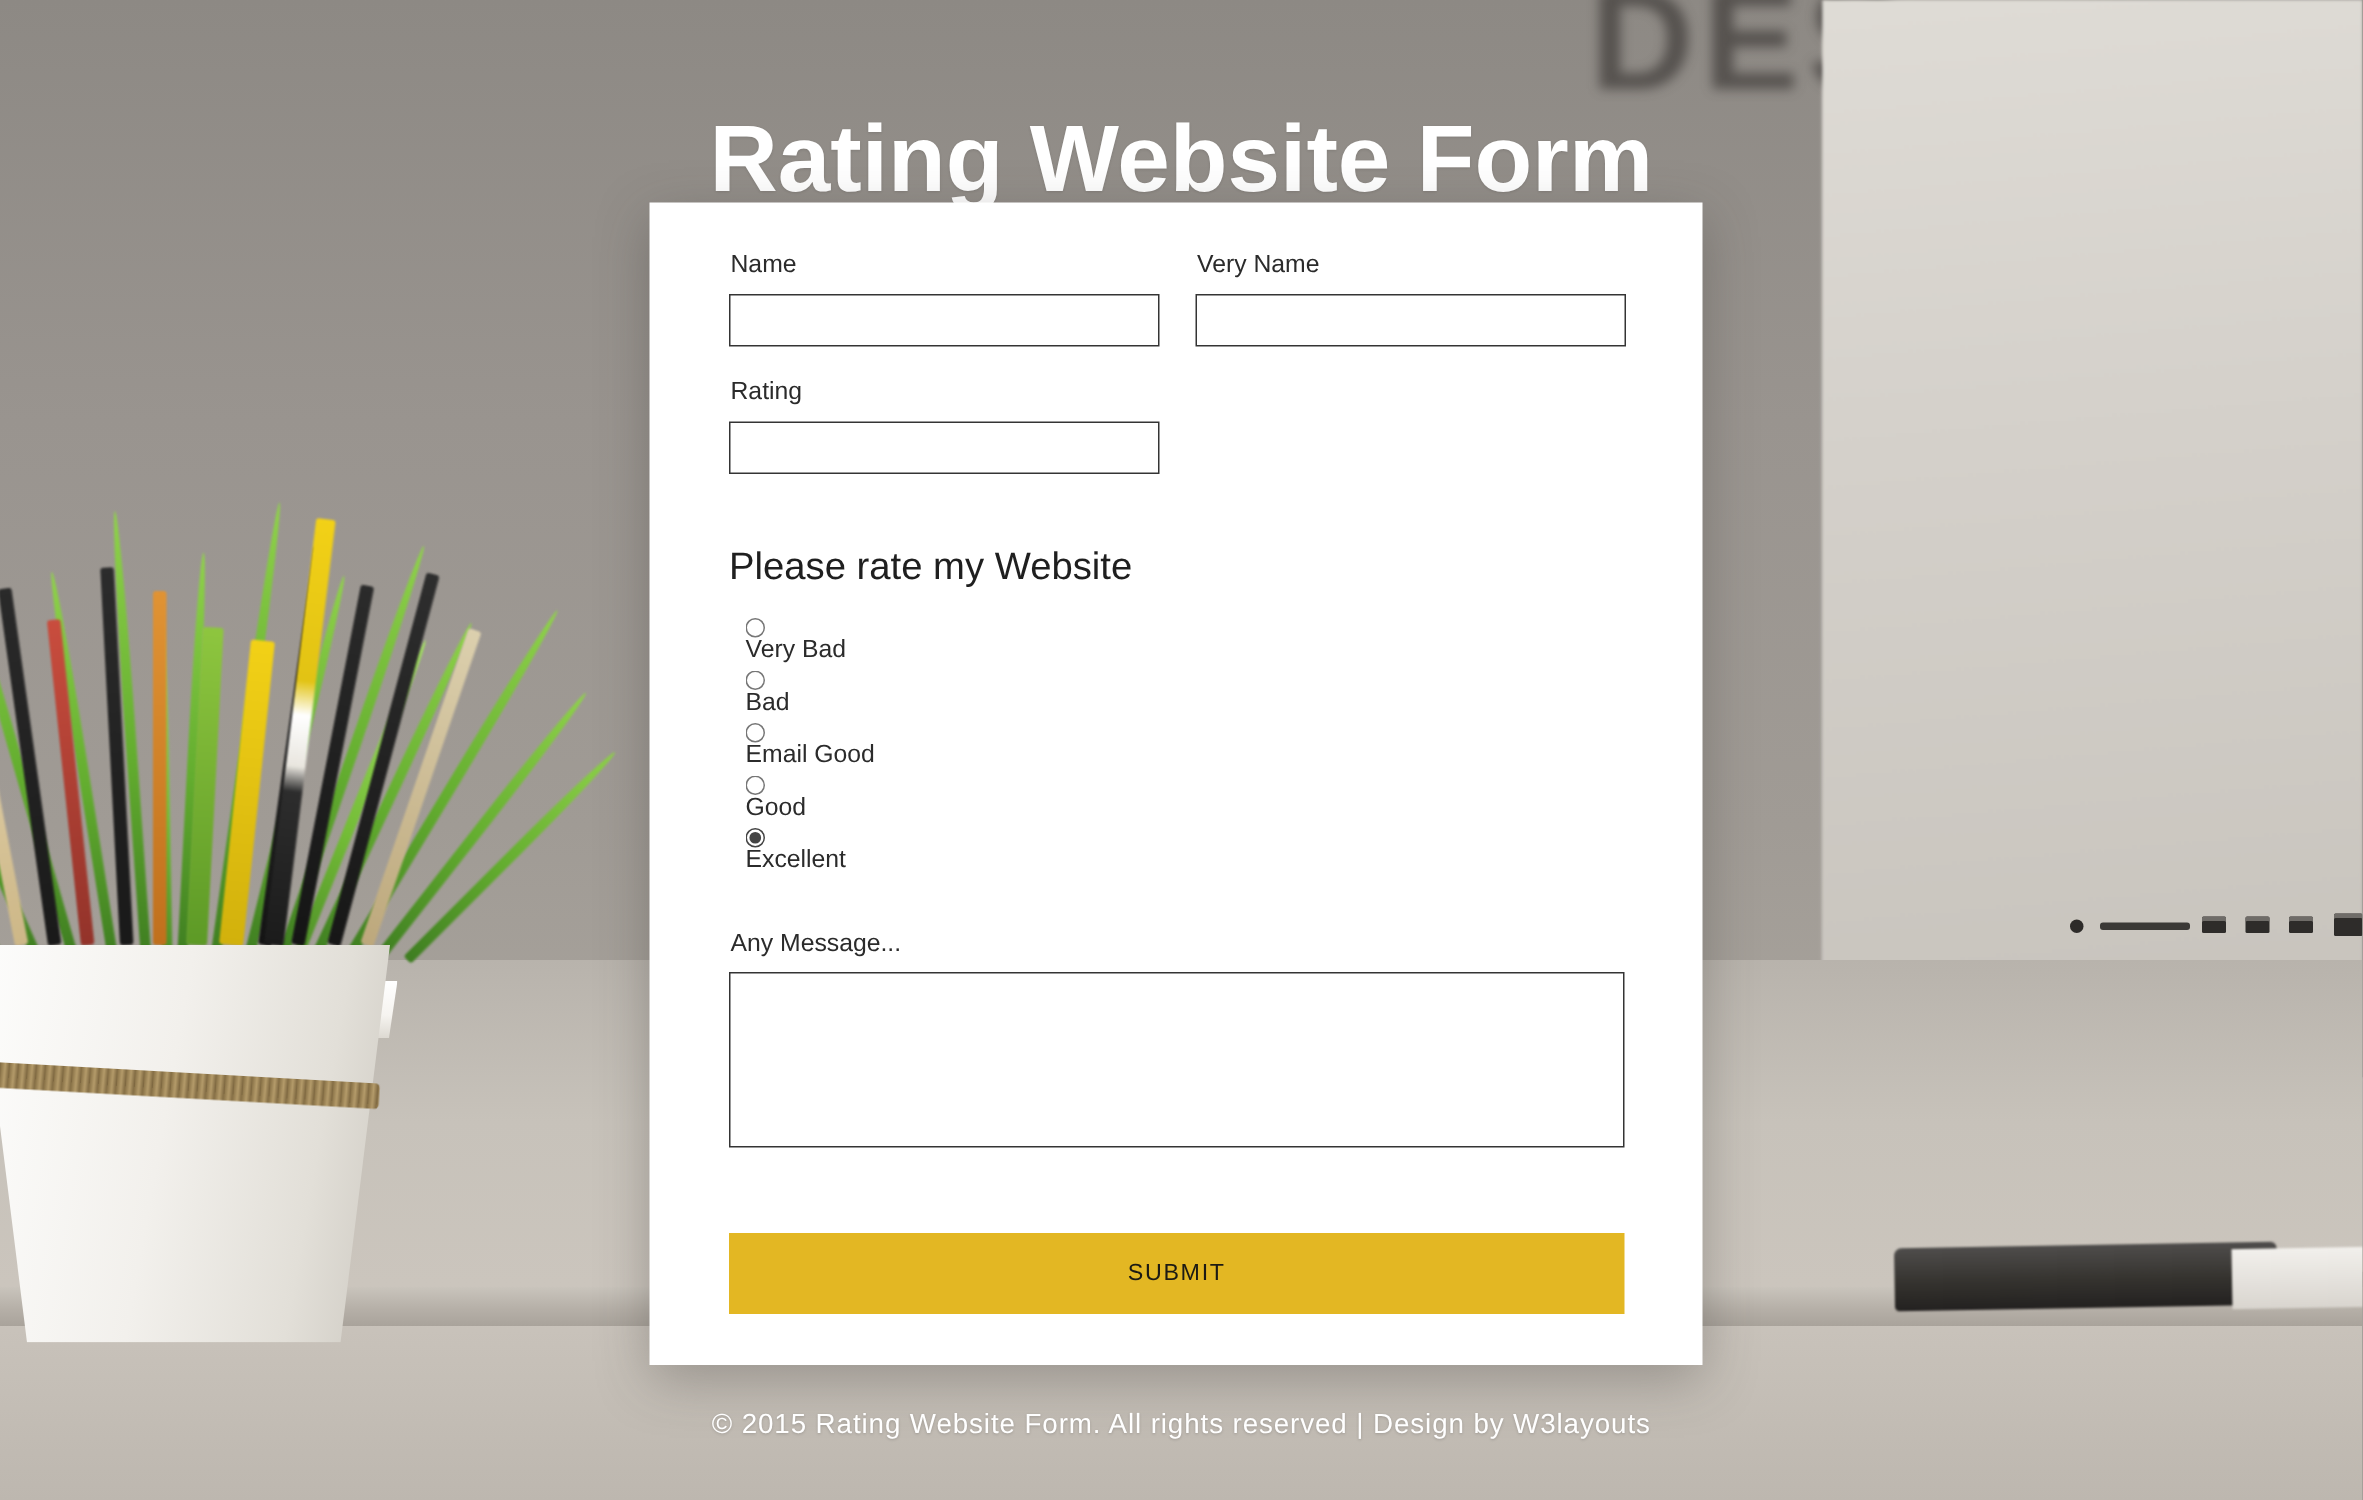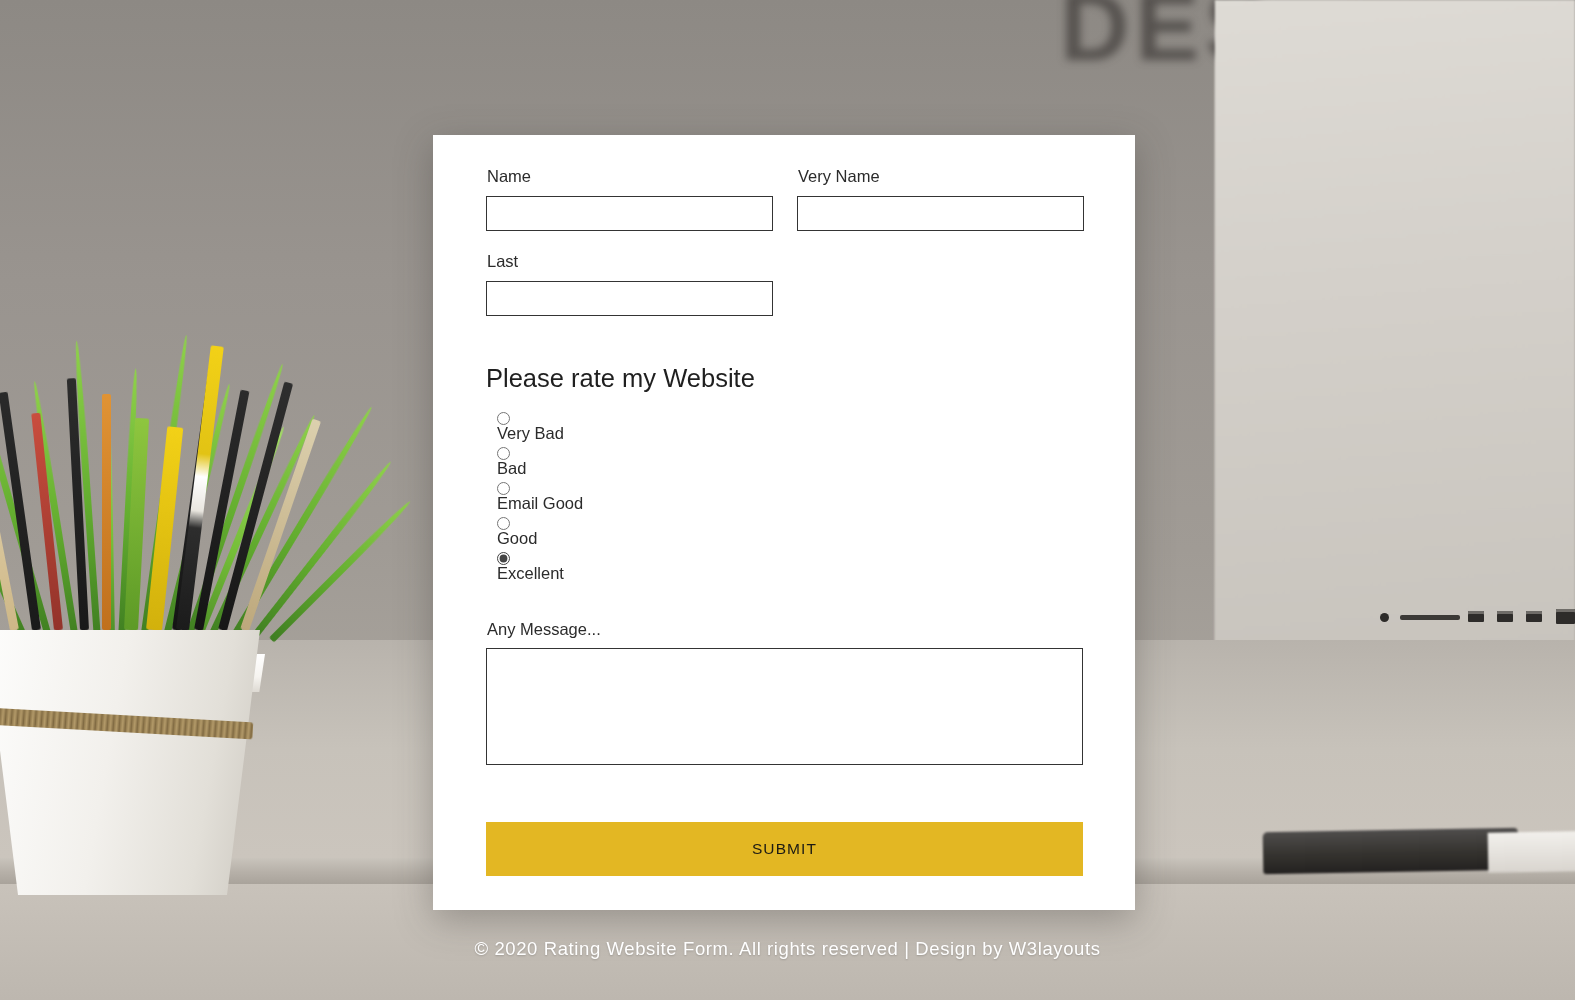--- a/index.html
+++ b/index.html
@@ -302,40 +302,41 @@
     <div class="pencil" style="left: 196px; height: 286px; transform: rotate(7deg);   background: linear-gradient(180deg,#f2d117 0%,#e2c314 38%,#ffffff 46%,#e9e6df 58%,#2d2d2d 64%,#1b1b1b 100%); width: 13px;"></div>
 
     <div class="pot-rim"></div>
     <div class="pot"></div>
     <div class="pot-twine"></div>
   </div>
 </div>
 
 <div class="page">
 
+  <h1 class="page-title">Rating Website Form</h1>
 
   <div class="card">
     <div class="card-inner">
 
       <div class="row">
         <div class="field">
           <label class="field-label">Name</label>
           <input class="text-input" type="text" placeholder="" style="">
         </div>
         <div class="field">
           <label class="field-label">Very Name</label>
           <input class="text-input" type="text" placeholder="" style="">
         </div>
       </div>
 
       <div class="row-gap"></div>
 
       <div class="row">
         <div class="field">
-          <label class="field-label">Last</label>
+          <label class="field-label">Rating</label>
           <input class="text-input" type="text" placeholder="" style="">
         </div>
       </div>
 
       <h2 class="rate-heading">Please rate my Website</h2>
 
       <div class="radio-list">
         <div class="radio-row">
           <input type="radio" name="rating" id="r0" style="">
           <label class="radio-label" for="r0">Very Bad</label>
@@ -359,15 +360,15 @@
       </div>
 
       <label class="msg-label">Any Message...</label>
       <textarea class="msg-area" placeholder="" style=""></textarea>
 
       <button class="submit-btn">SUBMIT</button>
 
     </div>
   </div>
 
-  <div class="footer">© 2020 Rating Website Form. All rights reserved | Design by W3layouts</div>
+  <div class="footer">© 2015 Rating Website Form. All rights reserved | Design by W3layouts</div>
 
 </div>
 
 </body></html>

